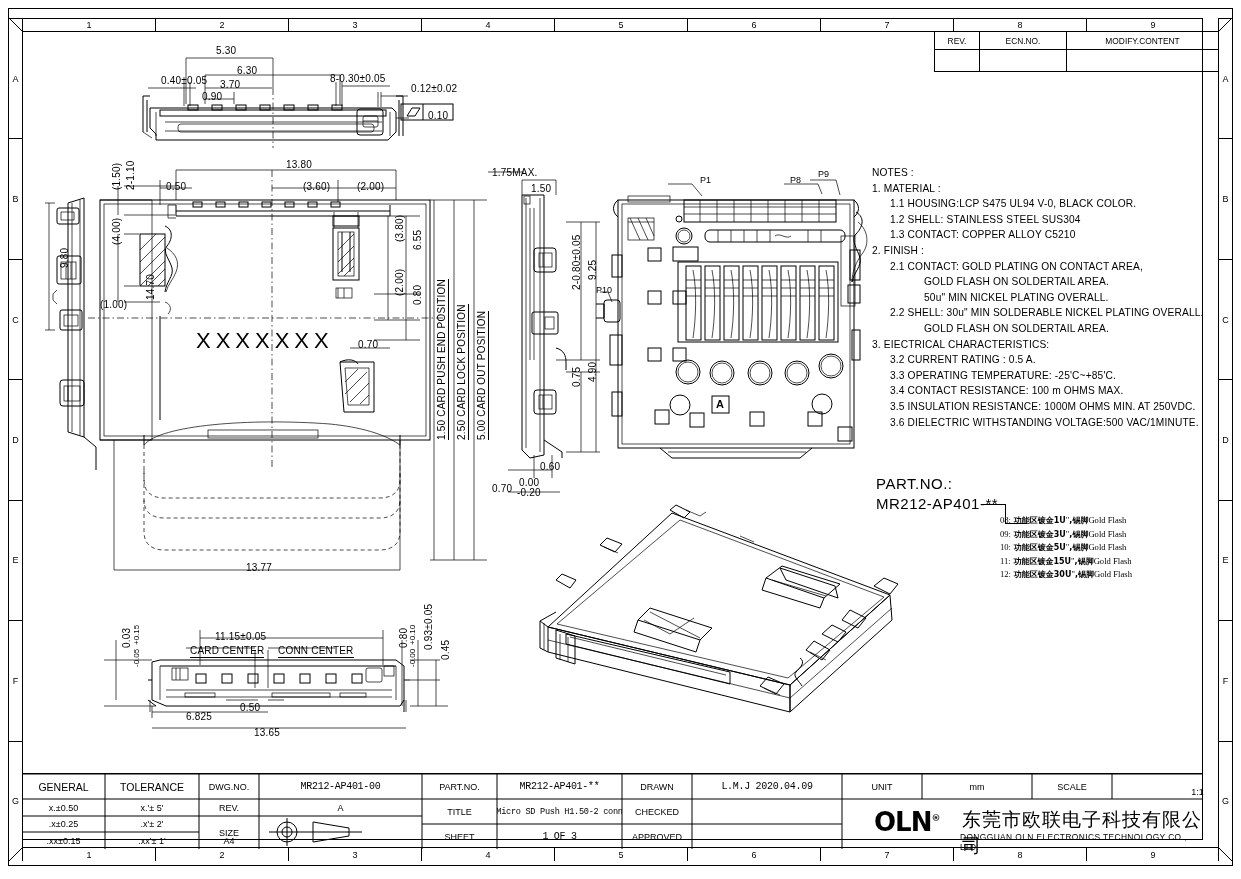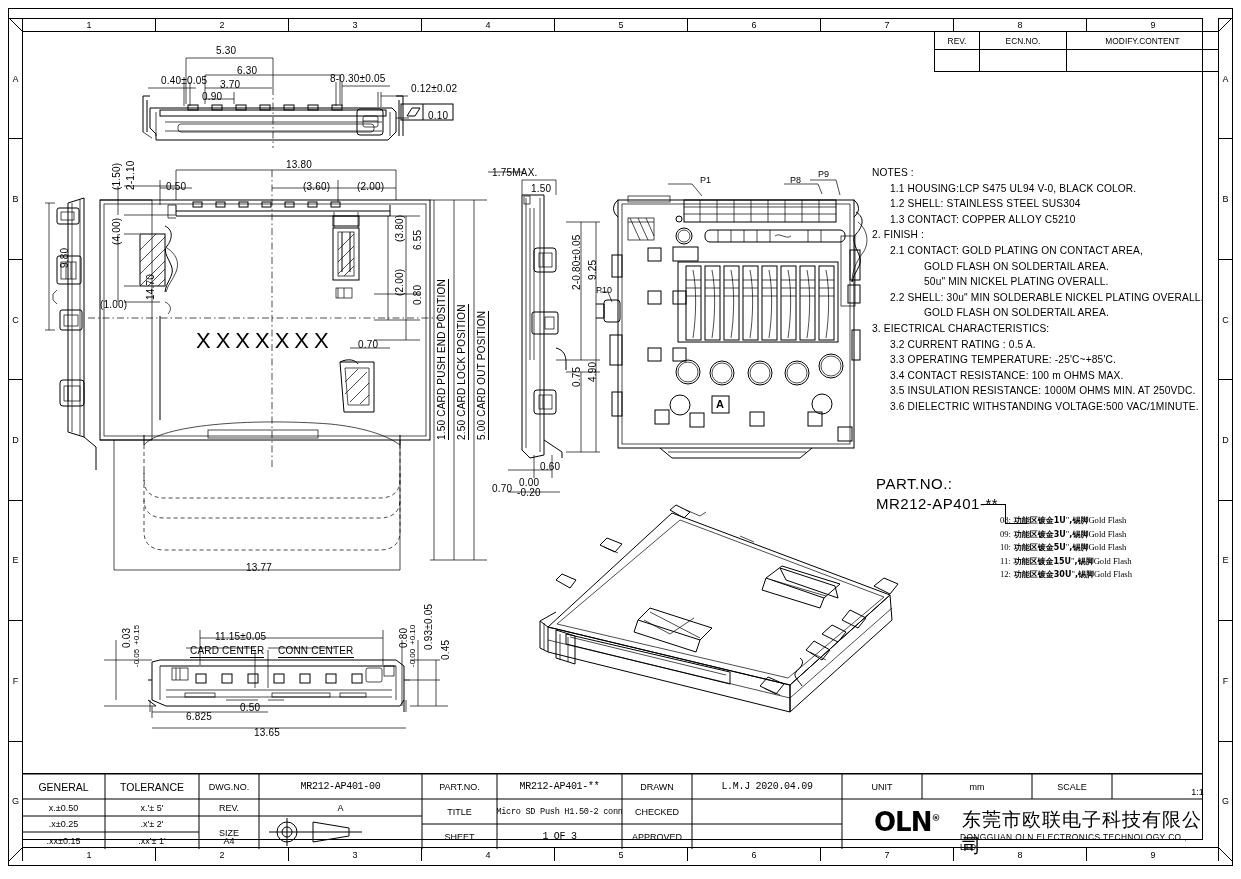--- a/index.html
+++ b/index.html
@@ -698,20 +698,21 @@
       <div class="t dim9" style="left: 652px; top: 176px; margin-left: 48px;">P1</div>
       <div class="t dim9" style="left: 790px; top: 176px;">P8</div>
       <div class="t dim9" style="left: 818px; top: 170px;">P9</div>
       <div class="t dim9" style="left: 596px; top: 286px;">P10</div>
       <div class="t" style="left: 716px; top: 399px; font-size: 11px; font-weight: bold;">A</div>
     </div>
 
   <div class="notes">
     <div>NOTES :</div>
     <div id="notes-lines">
+        <div class="i1">1. MATERIAL :</div>
         <div class="i2">1.1 HOUSING:LCP S475 UL94 V-0, BLACK COLOR.</div>
         <div class="i2">1.2 SHELL: STAINLESS STEEL SUS304</div>
         <div class="i2">1.3 CONTACT: COPPER ALLOY C5210</div>
         <div class="i1">2. FINISH :</div>
         <div class="i2">2.1 CONTACT: GOLD PLATING ON CONTACT AREA,</div>
         <div class="i3">GOLD FLASH ON SOLDERTAIL AREA.</div>
         <div class="i3">50u" MIN NICKEL PLATING OVERALL.</div>
         <div class="i2">2.2 SHELL: 30u" MIN SOLDERABLE NICKEL PLATING OVERALL.</div>
         <div class="i3">GOLD FLASH ON SOLDERTAIL AREA.</div>
         <div class="i1">3. EIECTRICAL CHARACTERISTICS:</div>

